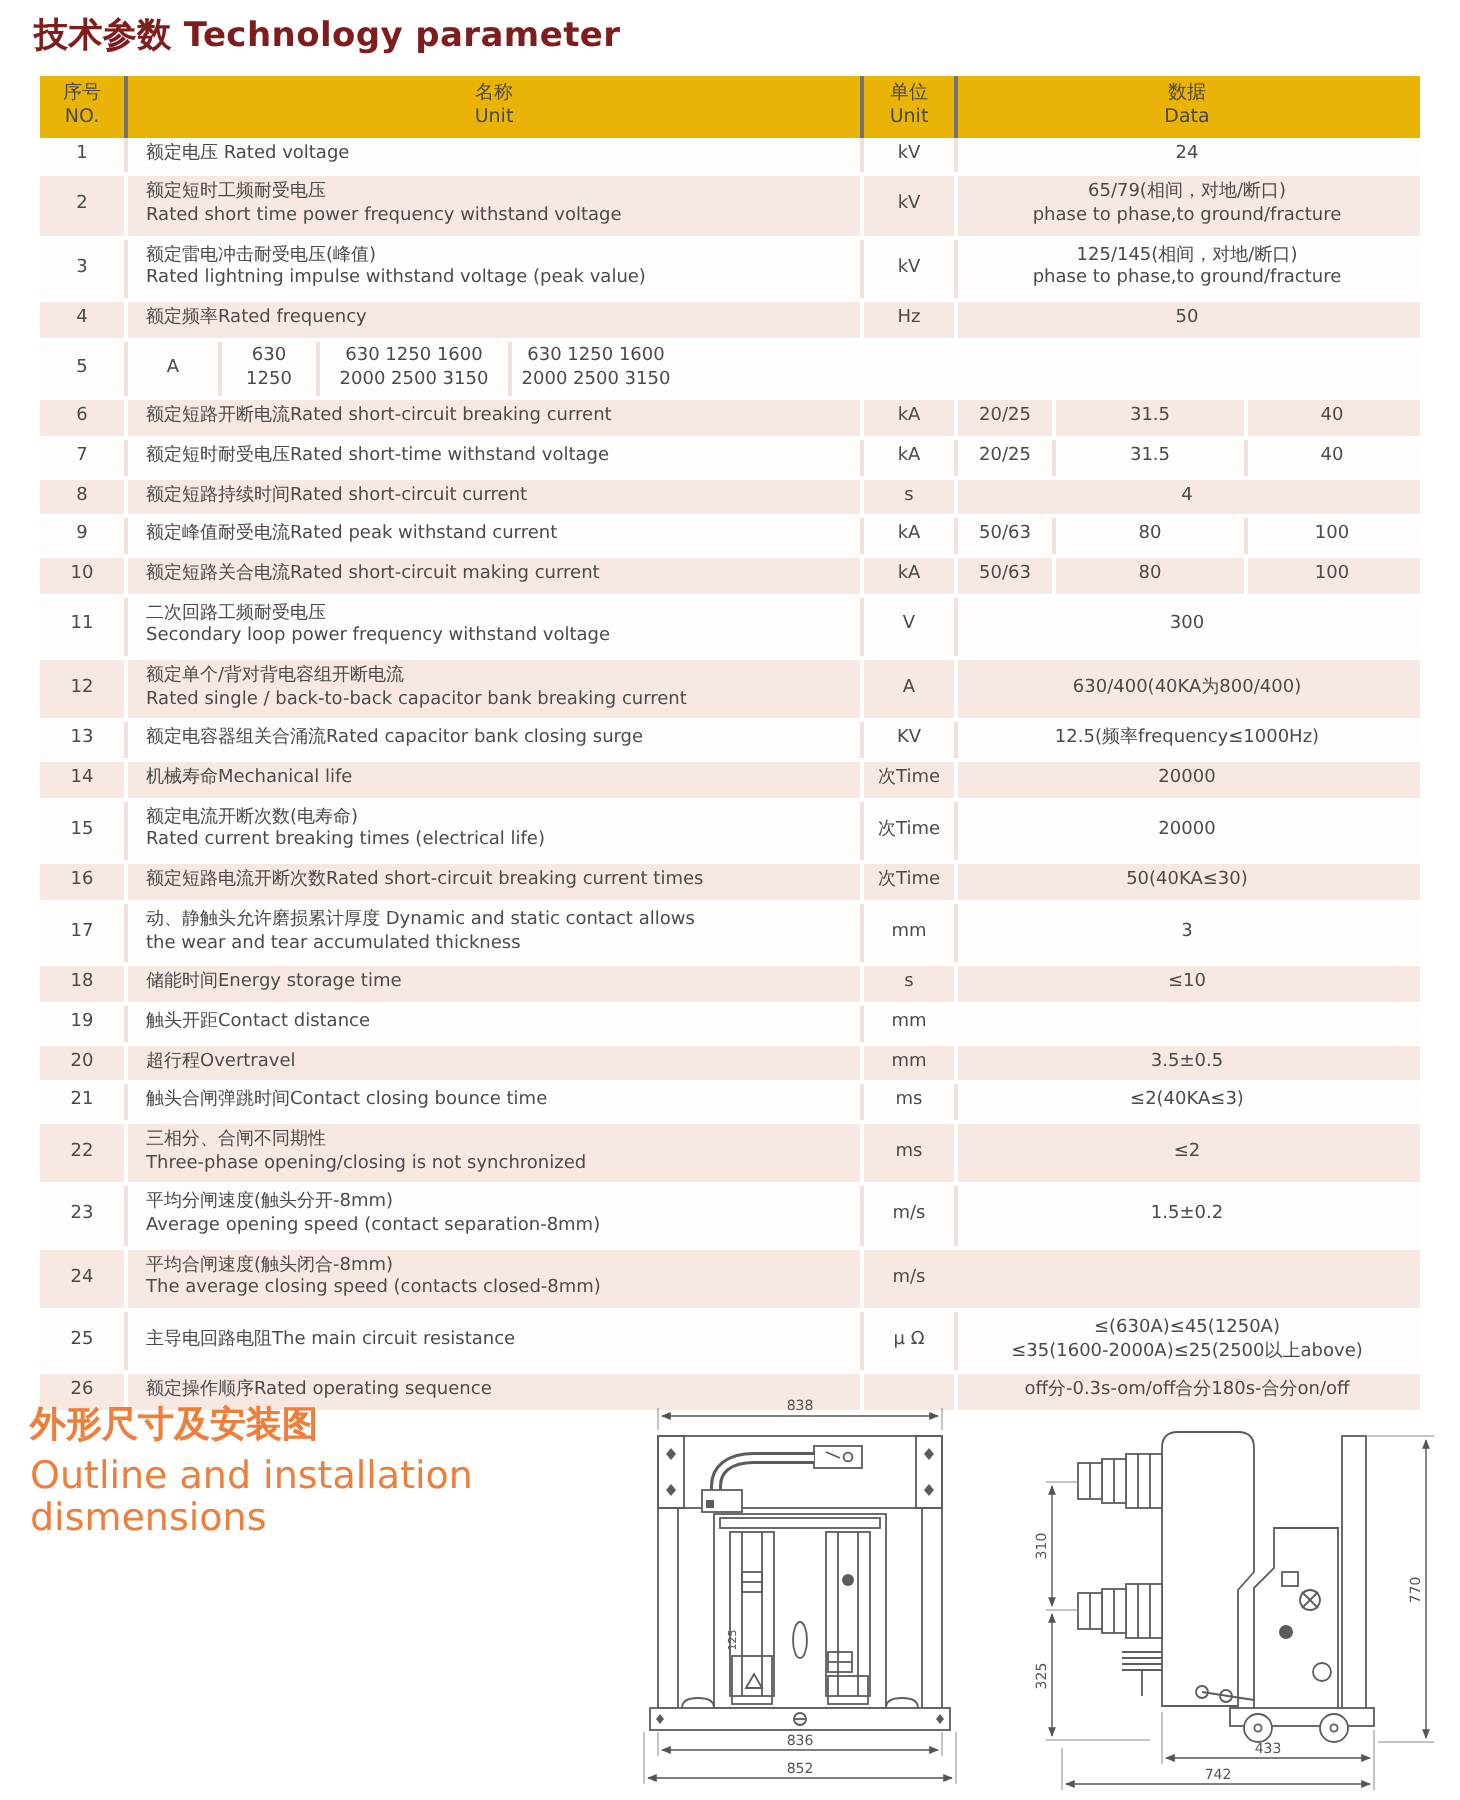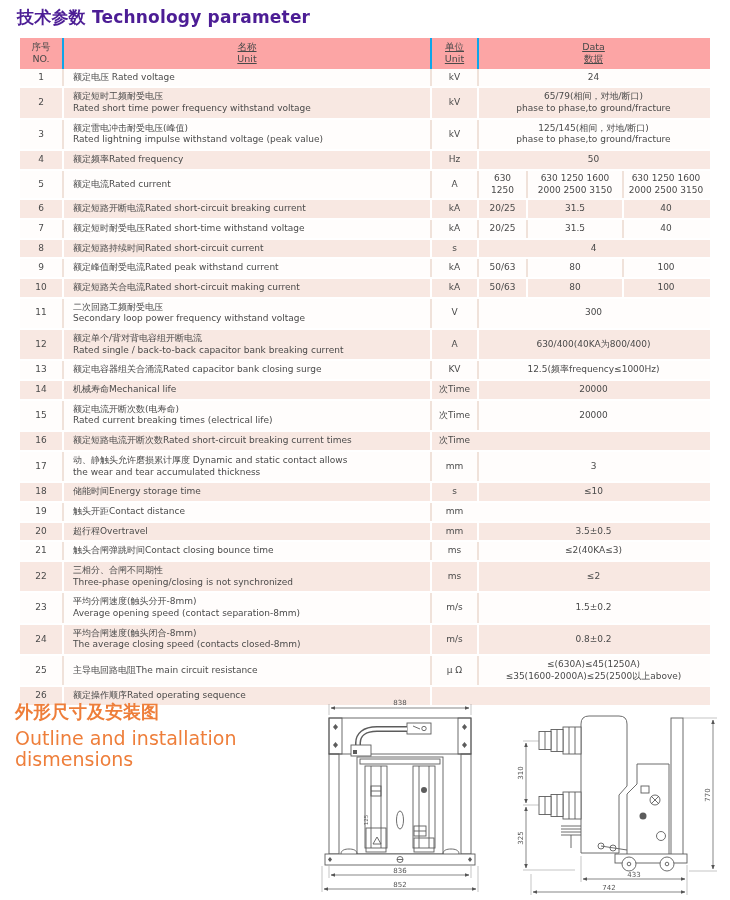--- a/index.html
+++ b/index.html
@@ -4,27 +4,27 @@
 <style>
   html,body{margin:0;padding:0;}
   body{
     width:730px;height:900px;background:#ffffff;
     font-family:"DejaVu Sans","Liberation Sans",sans-serif;
     color:#4a4a4a;position:relative;overflow:hidden;
   }
   .page{position:absolute;inset:0;}
   .main-title{
     position:absolute;left:17px;top:6px;margin:0;
-    font-size:17px;font-weight:bold;color:#4c1d95;letter-spacing:0.2px;
+    font-size:17px;font-weight:bold;color:#7f1d1d;letter-spacing:0.2px;
   }
   
   .ptable{position:absolute;left:20px;top:38px;width:690px;font-size:9px;}
-  .thead{display:flex;background:#fca5a5;text-align:center;}
+  .thead{display:flex;background:#eab308;text-align:center;}
   .thead .hc{padding:3px 2px;line-height:1.3;font-size:9.5px;color:#4a4a4a;}
-  .thead .hc+.hc{border-left:2px solid #0ea5e9;text-decoration:underline;}
+  .thead .hc+.hc{border-left:2px solid #737373;}
   .c-no{width:42px;flex:none;box-sizing:border-box;}
   .c-name{width:368px;flex:none;box-sizing:border-box;}
   .c-unit{width:47px;flex:none;box-sizing:border-box;text-align:center;}
   .c-data{width:231px;flex:none;box-sizing:border-box;}
   .trow{display:flex;align-items:stretch;border-bottom:2px solid #fff;}
   .trow.pink{background:#f8e8e2;}
   .trow.white{background:#fffdfc;}
   .c{display:flex;flex-direction:column;justify-content:center;
      padding:3px 2px;line-height:1.3;text-align:center;box-sizing:border-box;}
   .c.c-name{text-align:left;padding-left:9px;padding-right:4px;}
@@ -67,22 +67,22 @@
       </div>
       <div class="hc c-name">
         <div class="ln">名称</div>
         <div class="ln">Unit</div>
       </div>
       <div class="hc c-unit">
         <div class="ln">单位</div>
         <div class="ln">Unit</div>
       </div>
       <div class="hc c-data">
+        <div class="ln">数据</div>
         <div class="ln">Data</div>
-        <div class="ln">数据</div>
       </div>
     </div>
     <div>
         <div class="trow white">
           <div class="c c-no">
             <div class="ln">1</div>
           </div>
           <div class="c c-name">
             <div class="ln">额定电压 Rated voltage</div>
           </div>
@@ -135,23 +135,20 @@
           <div class="c c-unit">
             <div class="ln">Hz</div>
           </div>
           <div class="c c-data">
             <div class="ln">50</div>
           </div>
         </div>
         <div class="trow white">
           <div class="c c-no">
             <div class="ln">5</div>
-          </div>
-          <div class="c c-name">
-            <div class="ln">额定电流Rated current</div>
           </div>
           <div class="c c-unit">
             <div class="ln">A</div>
           </div>
           <div class="c c-data split">
             <div class="sub sub0">
               <div class="ln">630</div>
               <div class="ln">1250</div>
             </div>
             <div class="sub sub1">
@@ -342,20 +339,23 @@
         <div class="trow pink">
           <div class="c c-no">
             <div class="ln">16</div>
           </div>
           <div class="c c-name">
             <div class="ln">额定短路电流开断次数Rated short-circuit breaking current times</div>
           </div>
           <div class="c c-unit">
             <div class="ln">次Time</div>
           </div>
+          <div class="c c-data">
+            <div class="ln">50(40KA≤30)</div>
+          </div>
         </div>
         <div class="trow white">
           <div class="c c-no">
             <div class="ln">17</div>
           </div>
           <div class="c c-name">
             <div class="ln">动、静触头允许磨损累计厚度 Dynamic and static contact allows</div>
             <div class="ln">the wear and tear accumulated thickness</div>
           </div>
           <div class="c c-unit">
@@ -452,23 +452,20 @@
           <div class="c c-no">
             <div class="ln">24</div>
           </div>
           <div class="c c-name">
             <div class="ln">平均合闸速度(触头闭合-8mm)</div>
             <div class="ln">The average closing speed (contacts closed-8mm)</div>
           </div>
           <div class="c c-unit">
             <div class="ln">m/s</div>
           </div>
-          <div class="c c-data">
-            <div class="ln">0.8±0.2</div>
-          </div>
         </div>
         <div class="trow white">
           <div class="c c-no">
             <div class="ln">25</div>
           </div>
           <div class="c c-name">
             <div class="ln">主导电回路电阻The main circuit resistance</div>
           </div>
           <div class="c c-unit">
             <div class="ln">μ Ω</div>
@@ -479,20 +476,23 @@
           </div>
         </div>
         <div class="trow pink">
           <div class="c c-no">
             <div class="ln">26</div>
           </div>
           <div class="c c-name">
             <div class="ln">额定操作顺序Rated operating sequence</div>
           </div>
           <div class="c c-unit"></div>
+          <div class="c c-data">
+            <div class="ln">off分-0.3s-om/off合分180s-合分on/off</div>
+          </div>
         </div>
       </div>
   </div>
 
   <div class="section2">
     <p class="s2-cn">外形尺寸及安装图</p>
     <p class="s2-en">Outline and installation dismensions</p>
   </div>
 
   <div class="drawing" style="left:305px;top:698px;">

